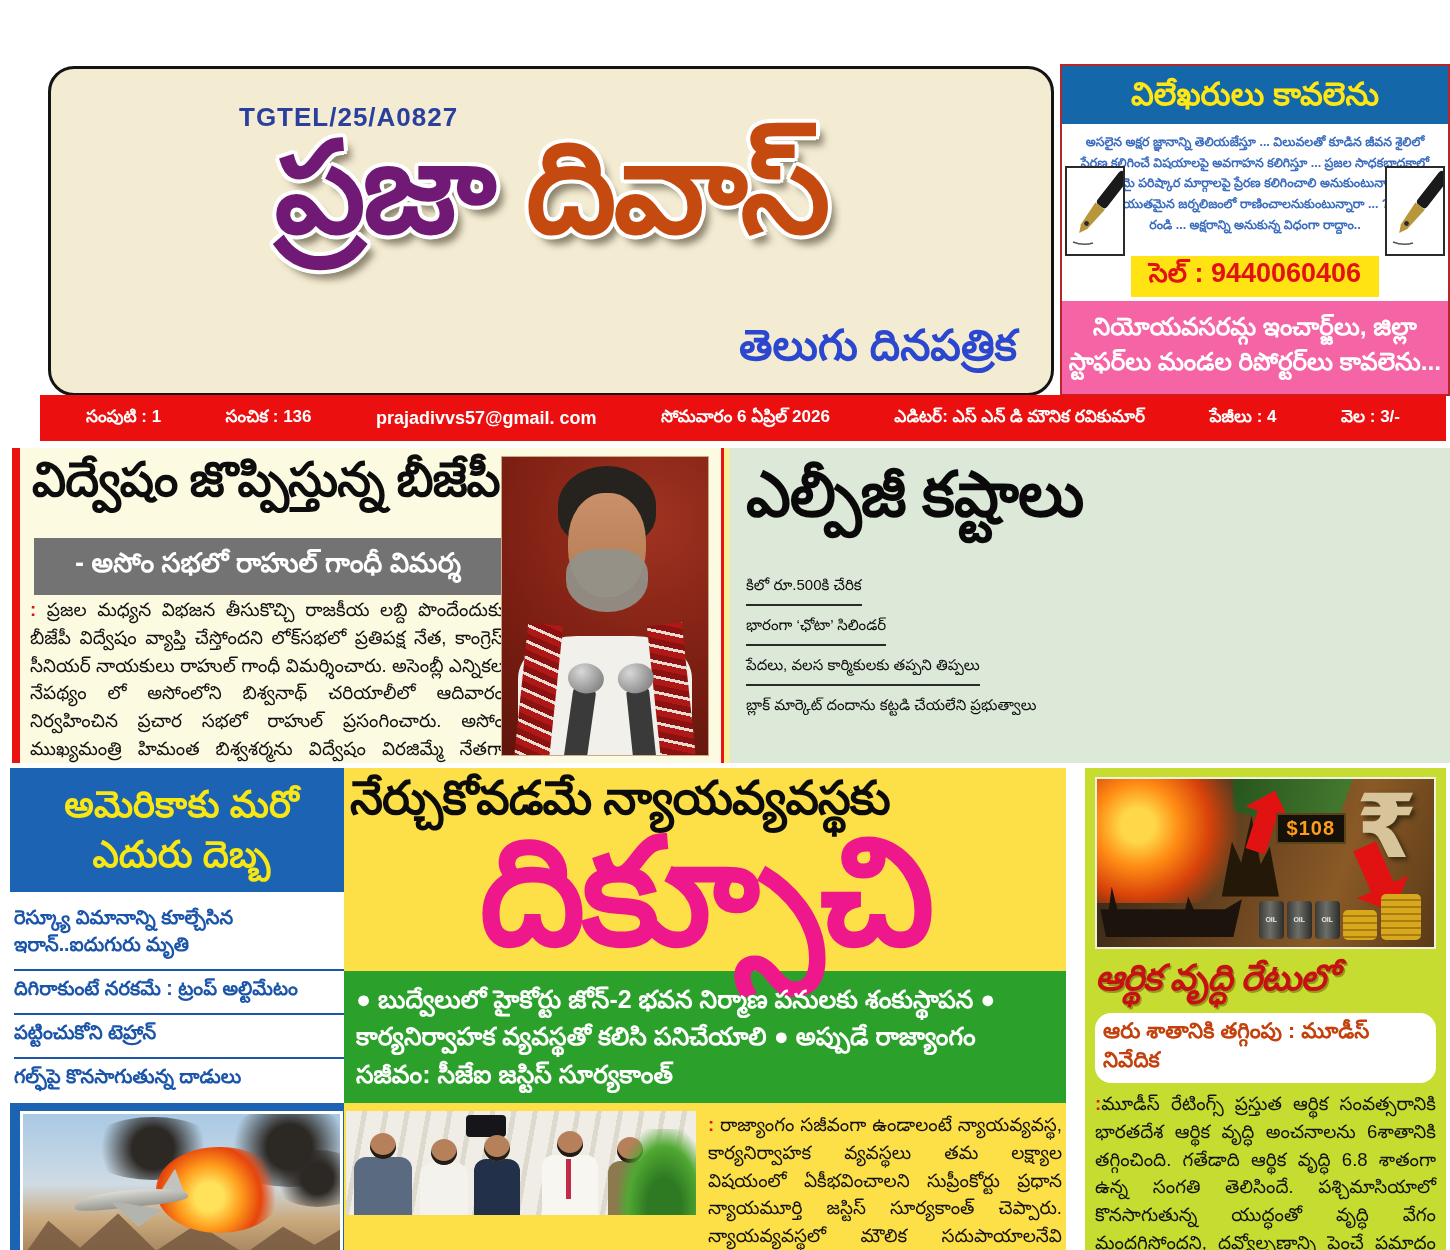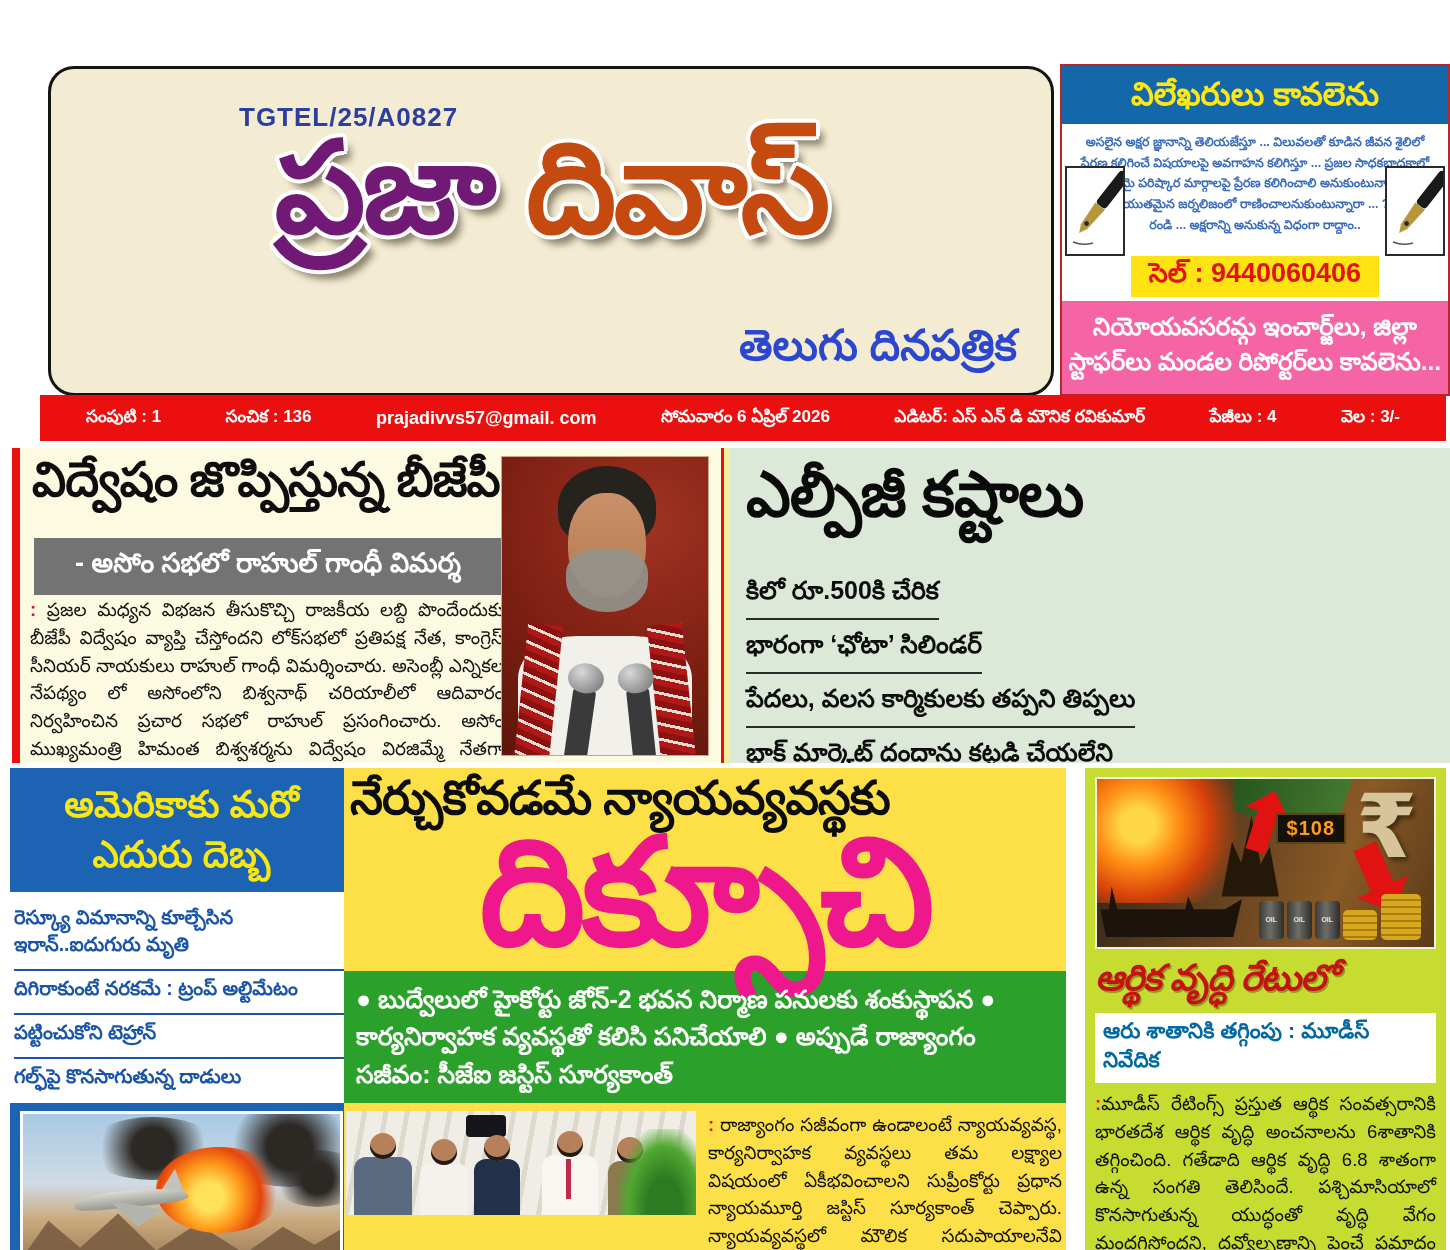--- a/index.html
+++ b/index.html
@@ -71,22 +71,22 @@
   .pr-mic::before{content:"";position:absolute;top:-26px;left:-7px;width:36px;height:30px;border-radius:50%;
                   background:radial-gradient(circle at 35% 30%,#d8d8d8,#6e6e6e);}
   .pr-m1{left:32%;transform:rotate(8deg);}
   .pr-m2{left:62%;transform:rotate(-6deg);}
 
   
   .art-lpg{left:724px;top:448px;width:722px;height:315px;background:#dde9d8;
            border-left:6px solid #f5ef9e;overflow:hidden;}
   .lpg-head{position:absolute;left:16px;top:10px;font-size:63px;font-weight:800;color:#0a0a0a;letter-spacing:-1px;}
   .lpg-lines{position:absolute;left:16px;top:128px;width:404px;}
-  .lpg-line{font-size:25px;font-weight:700;color:#0d0d0d;padding-bottom:7px;margin-bottom:10px;
-            border-bottom:2px solid #2a2a2a;width:max-content;max-width:404px;}
+  .lpg-line{font-size:15px;font-weight:400;color:#0d0d0d;padding-bottom:7px;margin-bottom:10px;
+            border-bottom:2px solid #2a2a2a;width:max-content;max-width:404px;text-align:center;}
   .lpg-line:last-child{border-bottom:none;}
 
   
   .ph-lpg{position:absolute;right:12px;top:12px;width:284px;height:290px;overflow:hidden;
           background:linear-gradient(#9a9488,#7b7467);}
   .lw-du{position:absolute;left:4%;top:8%;width:36%;height:56%;background:#5e3420;border-radius:50% 50% 30% 30%;}
   .lw-face{position:absolute;left:13%;top:18%;width:20%;height:24%;background:#b8835c;border-radius:50%;}
   .lw-body{position:absolute;left:-2%;top:46%;width:44%;height:56%;background:#d8a21c;border-radius:22% 32% 0 0;}
   .lm-hair{position:absolute;right:17%;top:2%;width:27%;height:21%;background:#1e1a16;border-radius:50% 50% 22% 22%;}
   .lm-face{position:absolute;right:20%;top:11%;width:21%;height:26%;background:#a3754d;border-radius:48%;}
@@ -149,21 +149,21 @@
   .f5{left:262px;width:44px;height:54px;background:#8a7a4e;}
   .cam{position:absolute;left:120px;top:4px;width:40px;height:22px;background:#15151a;border-radius:4px;}
   .plant{position:absolute;right:-6px;bottom:-6px;width:84px;height:92px;
          background:radial-gradient(ellipse at 55% 85%,#2e7a22 26%,#51a832 55%,rgba(80,170,50,0) 76%);}
 
   
   .art-econ{left:1085px;top:768px;width:361px;height:482px;background:#c6dc30;
             padding:9px 10px;box-sizing:border-box;overflow:hidden;}
   .econ-head{color:#c51111;font-style:italic;font-weight:800;font-size:36px;margin:8px 0 6px;
              letter-spacing:-1px;text-shadow:1.5px 1.5px 0 rgba(60,20,0,.35);}
-  .econ-subbar{background:#fff;color:#0369a1;font-weight:700;font-size:21.5px;padding:6px 8px;margin-bottom:7px;}
+  .econ-subbar{background:#fff;color:#c2410c;font-weight:700;font-size:21.5px;padding:6px 8px;margin-bottom:7px;border-radius:16px;}
   .econ-body{font-size:18.5px;line-height:1.5;text-align:justify;color:#101010;}
 
   
   .ph-econ{position:relative;height:168px;border:2px solid #f0f0e0;overflow:hidden;
            background:linear-gradient(110deg,#2e2416 0%,#6a4420 45%,#8a5a26 70%,#5a3a18 100%);}
   .fire-e{position:absolute;left:-4%;top:-6%;width:50%;height:80%;
           background:radial-gradient(circle at 32% 42%,#ffd84a 0 12%,#ff8c14 30%,#d8420a 52%,rgba(90,40,10,0) 74%);}
   .ship{position:absolute;left:1%;bottom:6%;width:42%;height:30%;background:#1c140c;
         clip-path:polygon(0 45%,6% 45%,8% 0,12% 45%,60% 45%,62% 20%,66% 45%,88% 45%,100% 25%,94% 100%,4% 100%);}
   .derrick{position:absolute;left:37%;top:22%;width:17%;height:48%;background:#241808;

